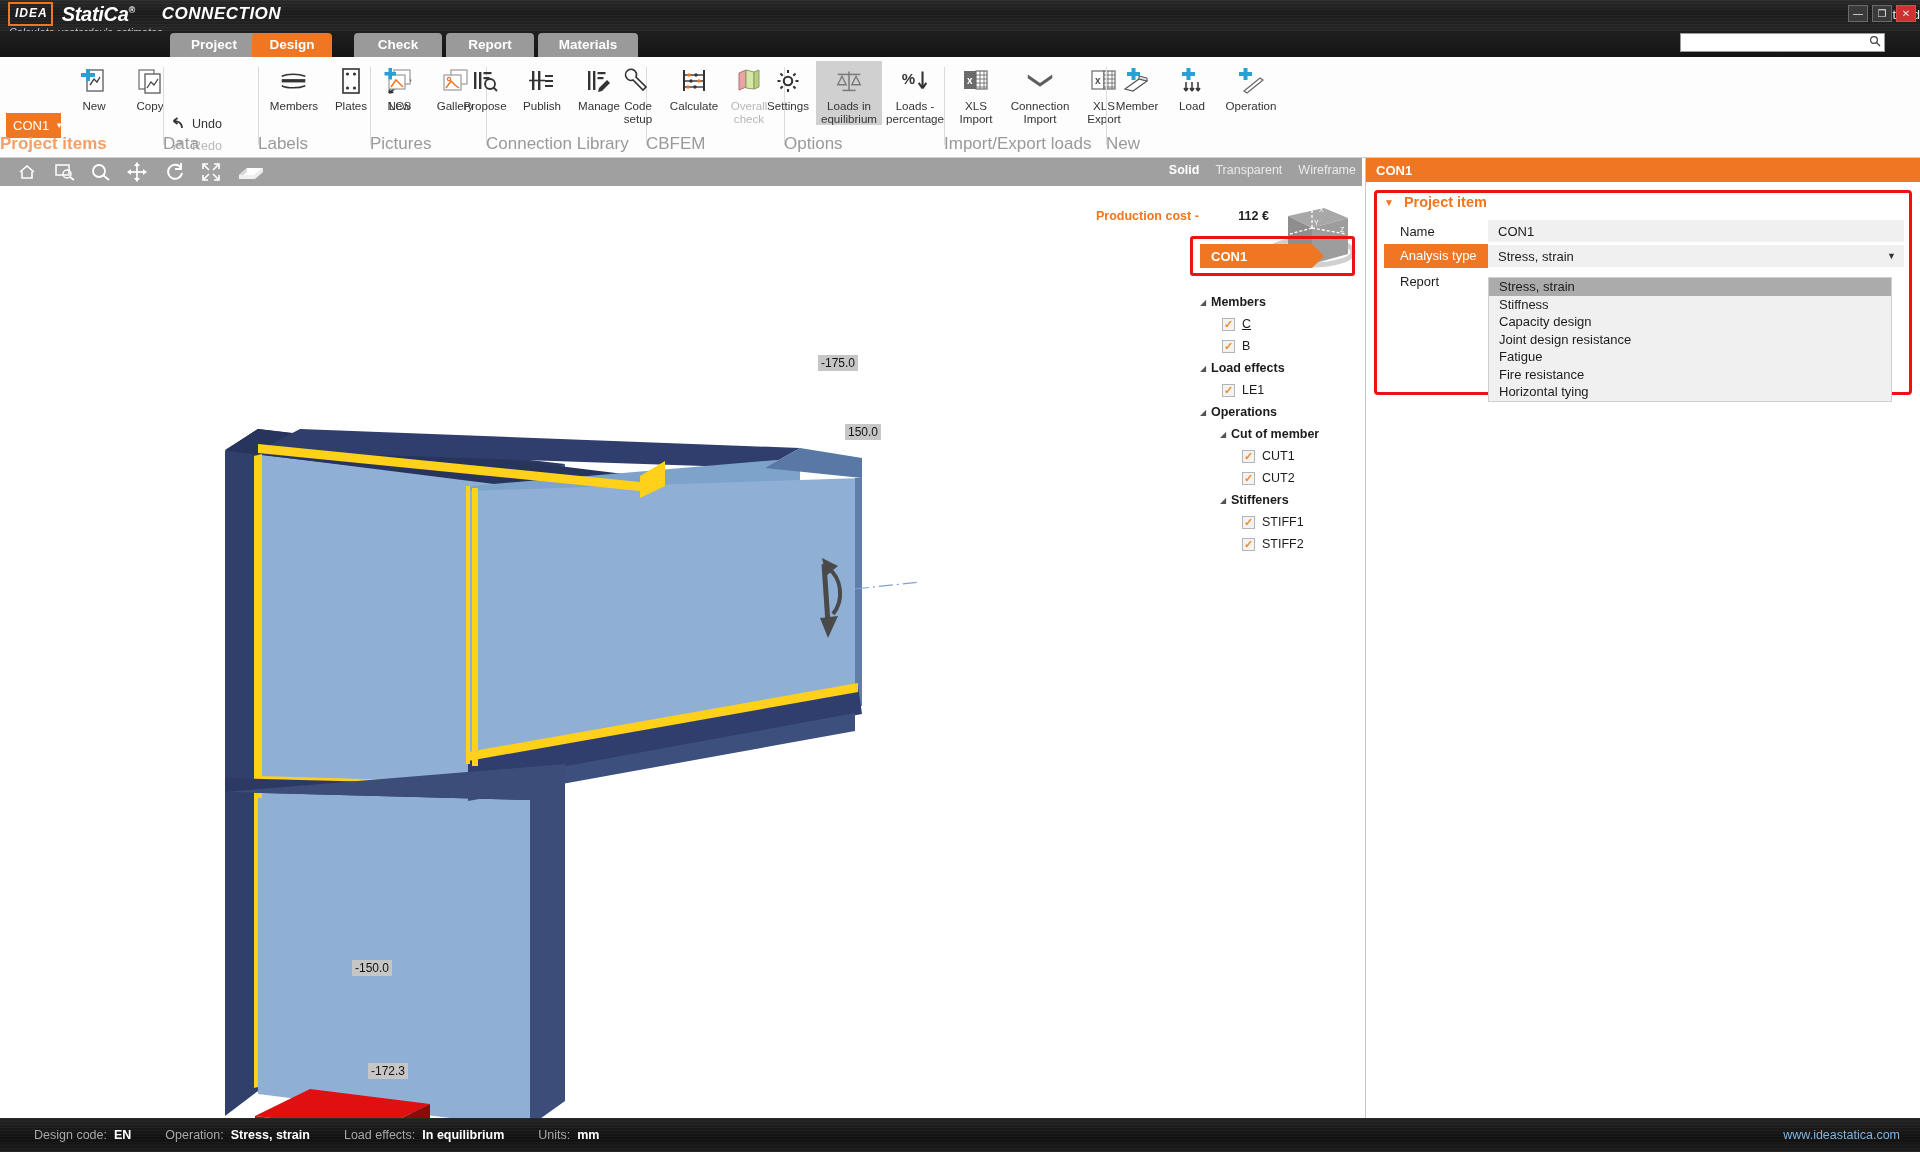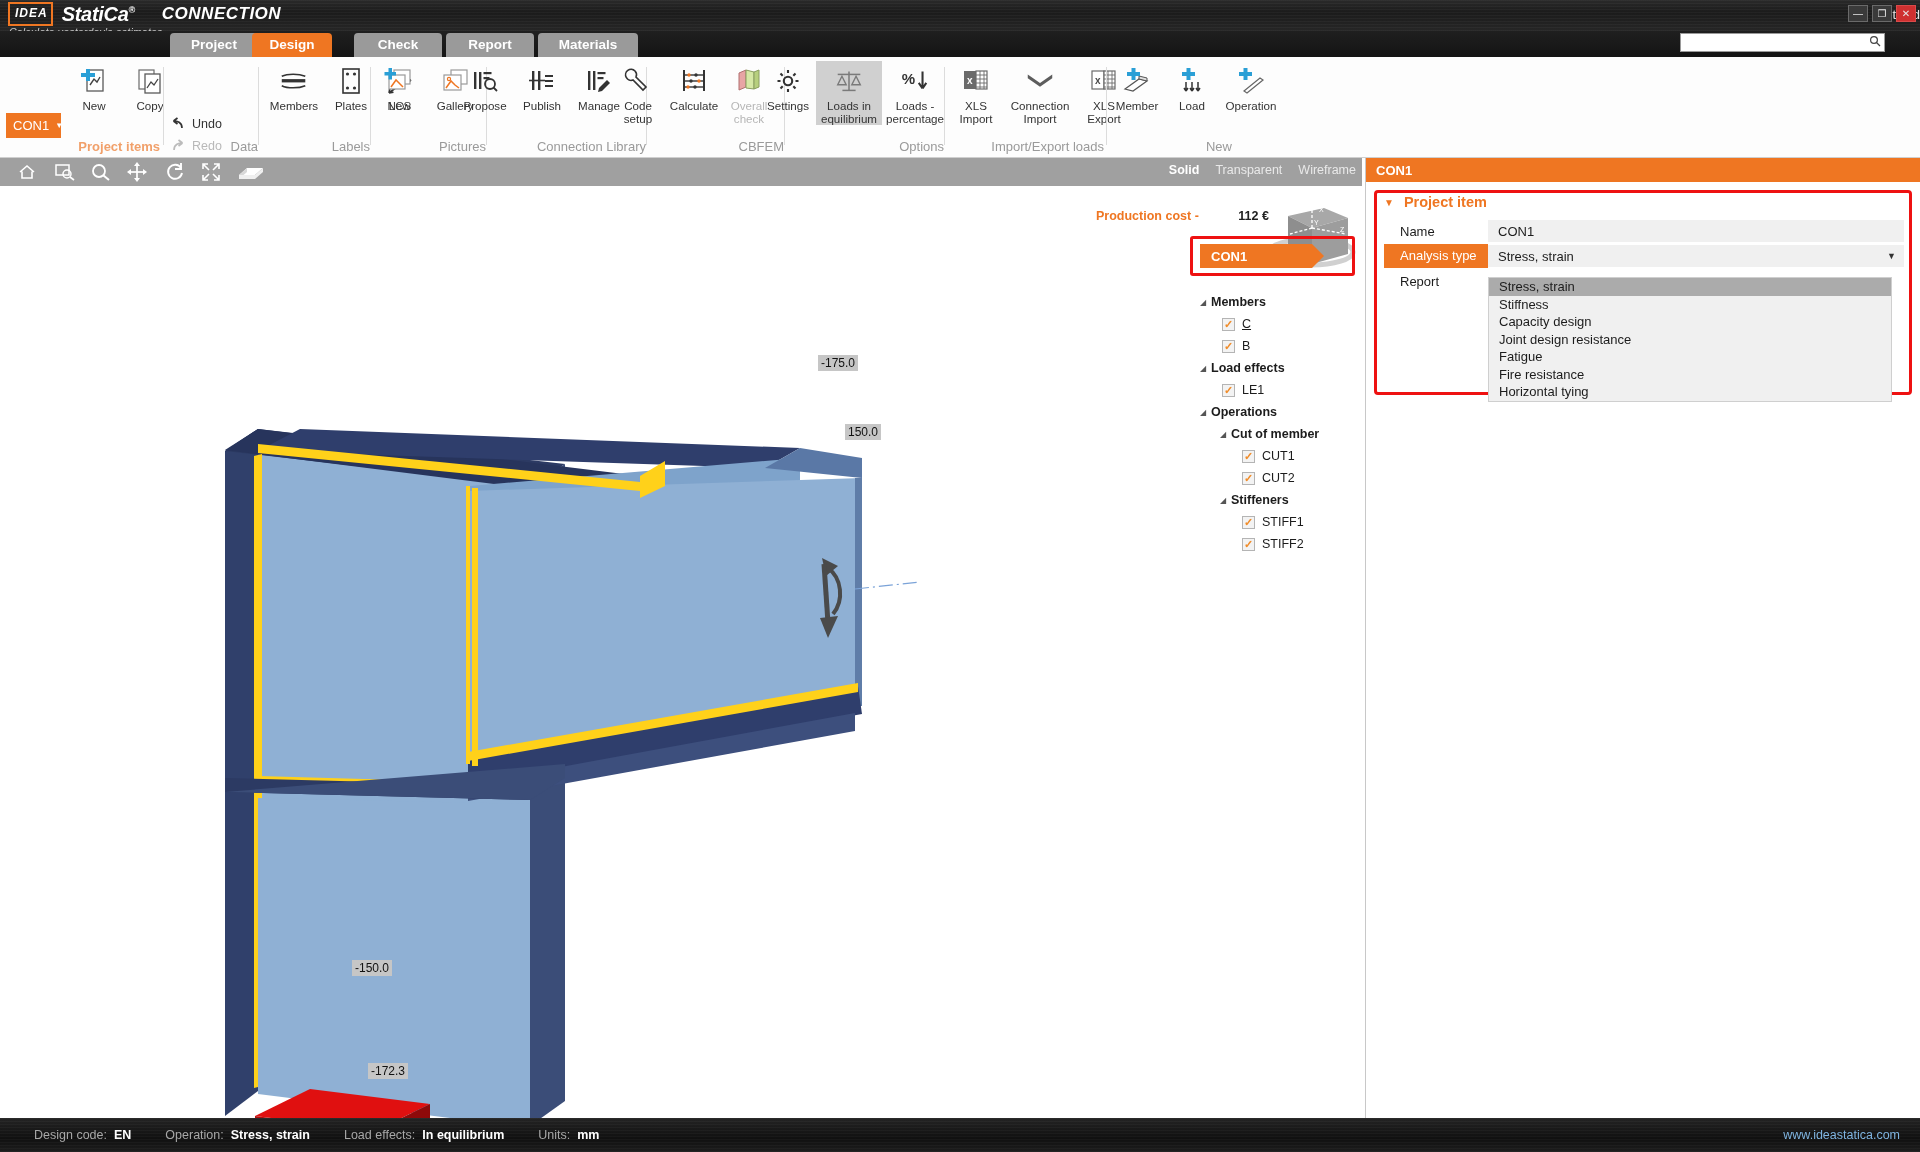--- a/index.html
+++ b/index.html
@@ -72,21 +72,21 @@
 
   
   .ribbon{
     position:absolute; left:0; top:57px; width:1920px; height:101px;
     background:#fdfdfd; border-bottom:1px solid #cfcfcf;
   }
   .ribbon-accent{ position:absolute; left:0; top:57px; width:1920px; height:3px; background:#ef7622; }
   .rgroup{ position:absolute; top:4px; height:80px; display:flex; align-items:flex-start; }
   .rsep{ position:absolute; top:10px; width:1px; height:78px; background:#dcdcdc; }
   .glabel{
-    position:absolute; bottom:3px; font-size:13px; color:#9a9a9a; text-align:right;
+    position:absolute; bottom:3px; font-size:17px; color:#9a9a9a; text-align:left;
   }
   .glabel.orange{ color:#f1a06a; font-weight:bold; }
 
   .ritem{
     display:flex; flex-direction:column; align-items:center; justify-content:flex-start;
     width:56px; padding-top:4px; cursor:pointer;
   }
   .ritem .lbl{ font-size:11.6px; color:#333; text-align:center; line-height:12.5px; margin-top:3px; }
   .ritem.disabled .lbl{ color:#b6b6b6; }
   .ritem.selected{ background:#d0d0d0; }

